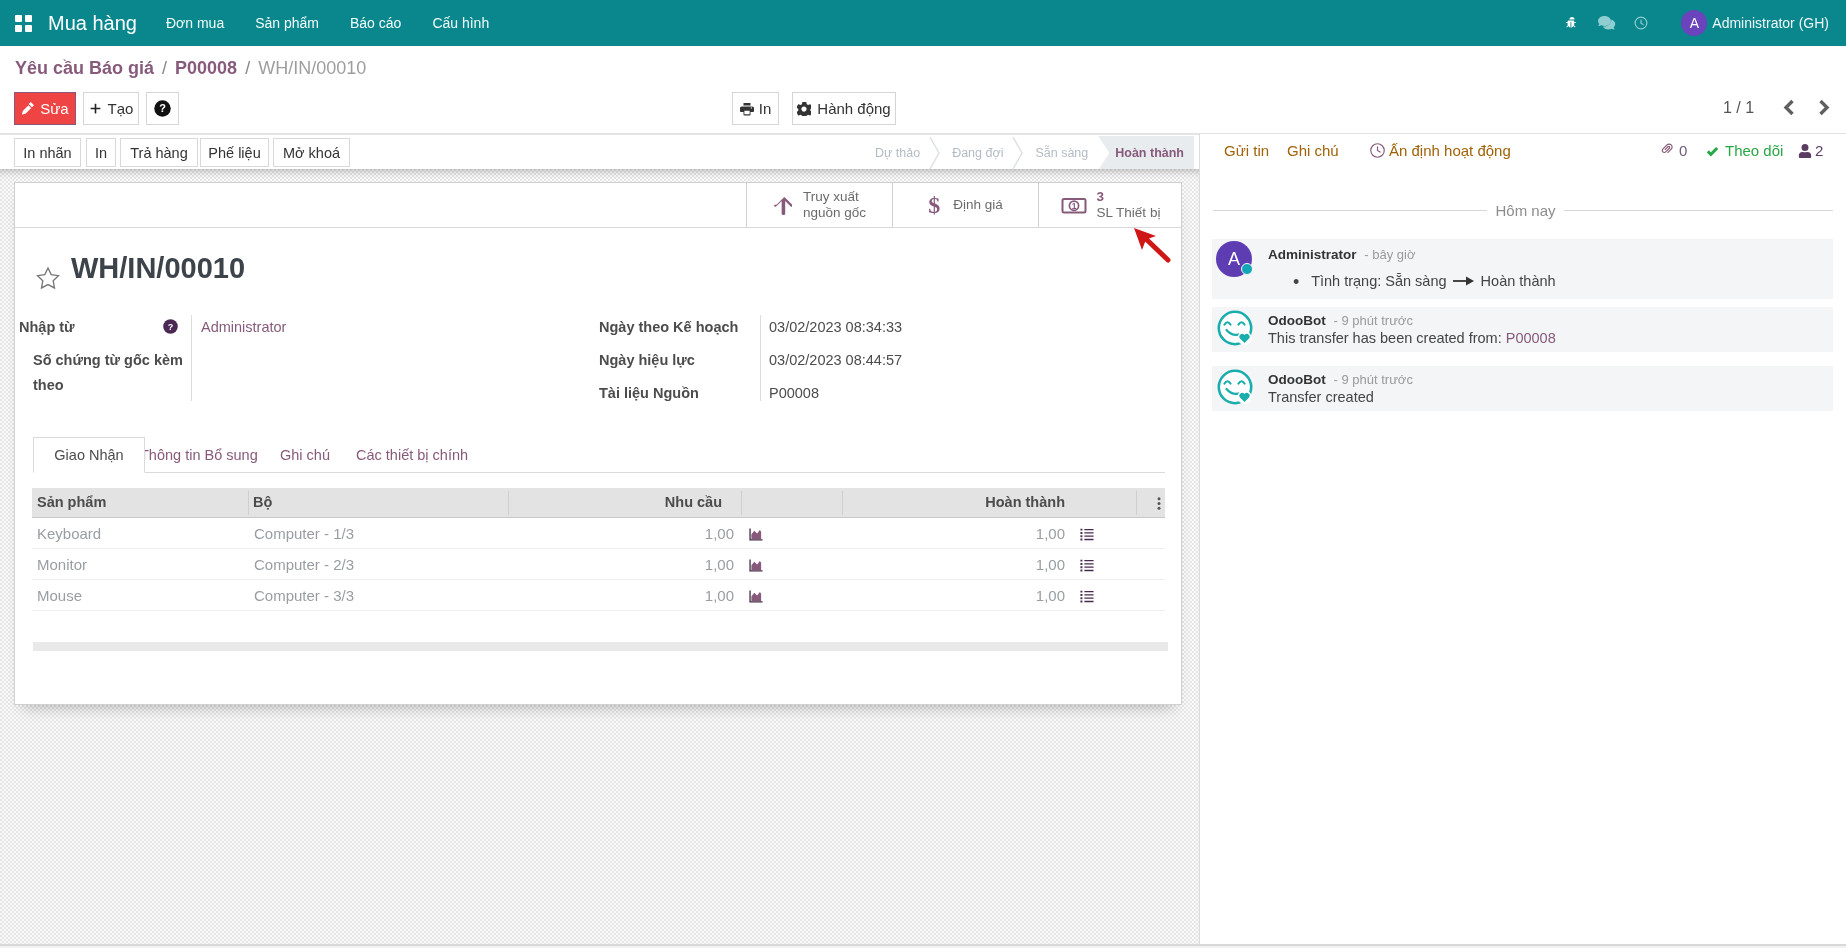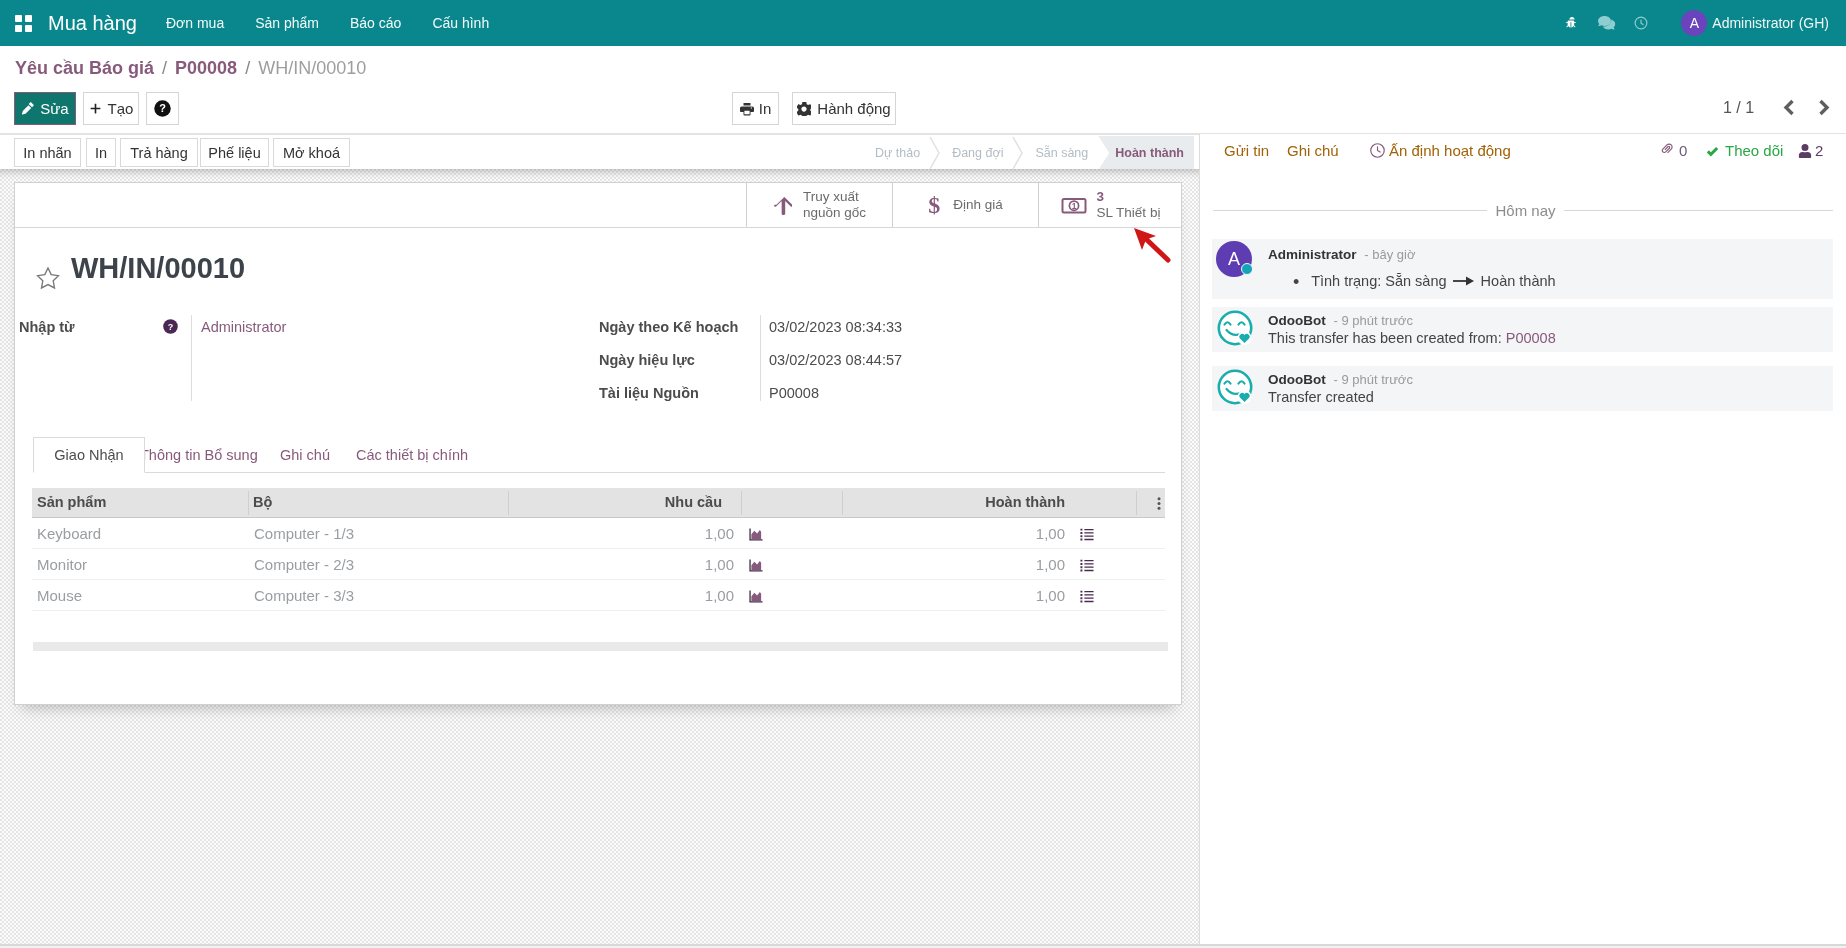--- a/index.html
+++ b/index.html
@@ -11,21 +11,21 @@
 .nav .mi { font-size:14px; padding:0; margin-left:31px; color:#f2fbfb; }
 .nav .right { margin-left:auto; display:flex; align-items:center; }
 .nav .avatar { width:26px; height:26px; border-radius:50%; background:#6a43bd; color:#fff; display:flex; align-items:center; justify-content:center; font-size:14px; margin-right:5px; }
 .nav .uname { font-size:14px; margin-right:17px; color:#eef8f8; }
 .crumbrow { height:44px; display:flex; align-items:center; padding-left:15px; font-size:18px; }
 .crumbrow a { color:#875A7B; text-decoration:none;font-weight:bold; }
 .crumbrow .sep { color:#888; margin:0 8px; }
 .crumbrow .cur { color:#9e9e9e; }
 .btnrow { height:44px; position:relative; border-bottom:1px solid #e3e3e3; }
 .btn { display:inline-flex; align-items:center; justify-content:center; height:33px; border:1px solid #d5d5d5; background:#fff; font-size:15px; color:#333; position:absolute; top:2px; white-space:nowrap; }
-.btn.primary { background:#0f766e; border-color:#875A7B; color:#fff; }
+.btn.primary { background:#ef4444; border-color:#875A7B; color:#fff; }
 .pager { position:absolute; right:16px; top:9px; font-size:16px; color:#555; }
 .main { display:flex; height:858px; }
 .leftpane { width:1199px; position:relative; }
 .statusbar { height:35px; border-top:1px solid #e3e3e3; background:#fff; position:relative; }
 .sbtn { display:inline-flex; align-items:center; justify-content:center; height:29px; border:1px solid #d9d9d9; background:#fff; font-size:14.5px; color:#333; position:absolute; top:3px; white-space:nowrap; }
 .checker { position:absolute; left:0; right:0; top:35px; bottom:0;
   background-color:#fbfbfb;
   background-image:linear-gradient(45deg,#e5e5e5 25%,transparent 25%,transparent 75%,#e5e5e5 75%),linear-gradient(45deg,#e5e5e5 25%,transparent 25%,transparent 75%,#e5e5e5 75%);
   background-size:4px 4px; background-position:0 0,2px 2px;
   box-shadow:inset 0 9px 9px -7px rgba(0,0,0,.25); }
@@ -156,20 +156,21 @@
         <svg style="position:absolute;left:19px;top:82px;" width="28" height="28" viewBox="0 0 576 512" fill="none" stroke="#777" stroke-width="28">
             <path d="M288 30l66 135 149 22-108 105 26 148-133-70-133 70 26-148L73 187l149-22z"></path>
           </svg>
         <div style="position:absolute;left:56px;top:69px;font-size:29px;font-weight:bold;color:#3c434a;">WH/IN/00010</div>
         <div class="flabel" style="left:4px;top:136px;">Nhập từ</div>
         <svg style="position:absolute;left:148px;top:136px;" width="15" height="15" viewBox="0 0 512 512">
             <circle cx="256" cy="256" r="248" fill="#4b2753"></circle>
             <text x="256" y="360" font-size="310" text-anchor="middle" fill="#fff" font-family="Liberation Sans" font-weight="bold">?</text>
           </svg>
         <div class="fval" style="left:186px;top:136px;"><a href="#">Administrator</a></div>
+        <div class="flabel" style="left:18px;top:165px;width:150px;line-height:25px;">Số chứng từ gốc kèm theo</div>
         <div class="vline" style="left:176px;top:132px;height:86px;"></div>
         <div class="flabel" style="left:584px;top:136px;">Ngày theo Kế hoạch</div>
         <div class="fval" style="left:754px;top:136px;">03/02/2023 08:34:33</div>
         <div class="flabel" style="left:584px;top:169px;">Ngày hiệu lực</div>
         <div class="fval" style="left:754px;top:169px;">03/02/2023 08:44:57</div>
         <div class="flabel" style="left:584px;top:202px;">Tài liệu Nguồn</div>
         <div class="fval" style="left:754px;top:202px;">P00008</div>
         <div class="vline" style="left:745px;top:132px;height:86px;"></div>
         <div style="position:absolute;left:18px;top:254px;width:112px;height:36px;border:1px solid #dadada;border-bottom:1px solid #fff;background:#fff;z-index:2;text-align:center;line-height:34px;font-size:14.5px;color:#4c4c4c;">Giao Nhận</div>
         <div class="tab" style="left:125px;line-height:36px;">Thông tin Bổ sung</div>

